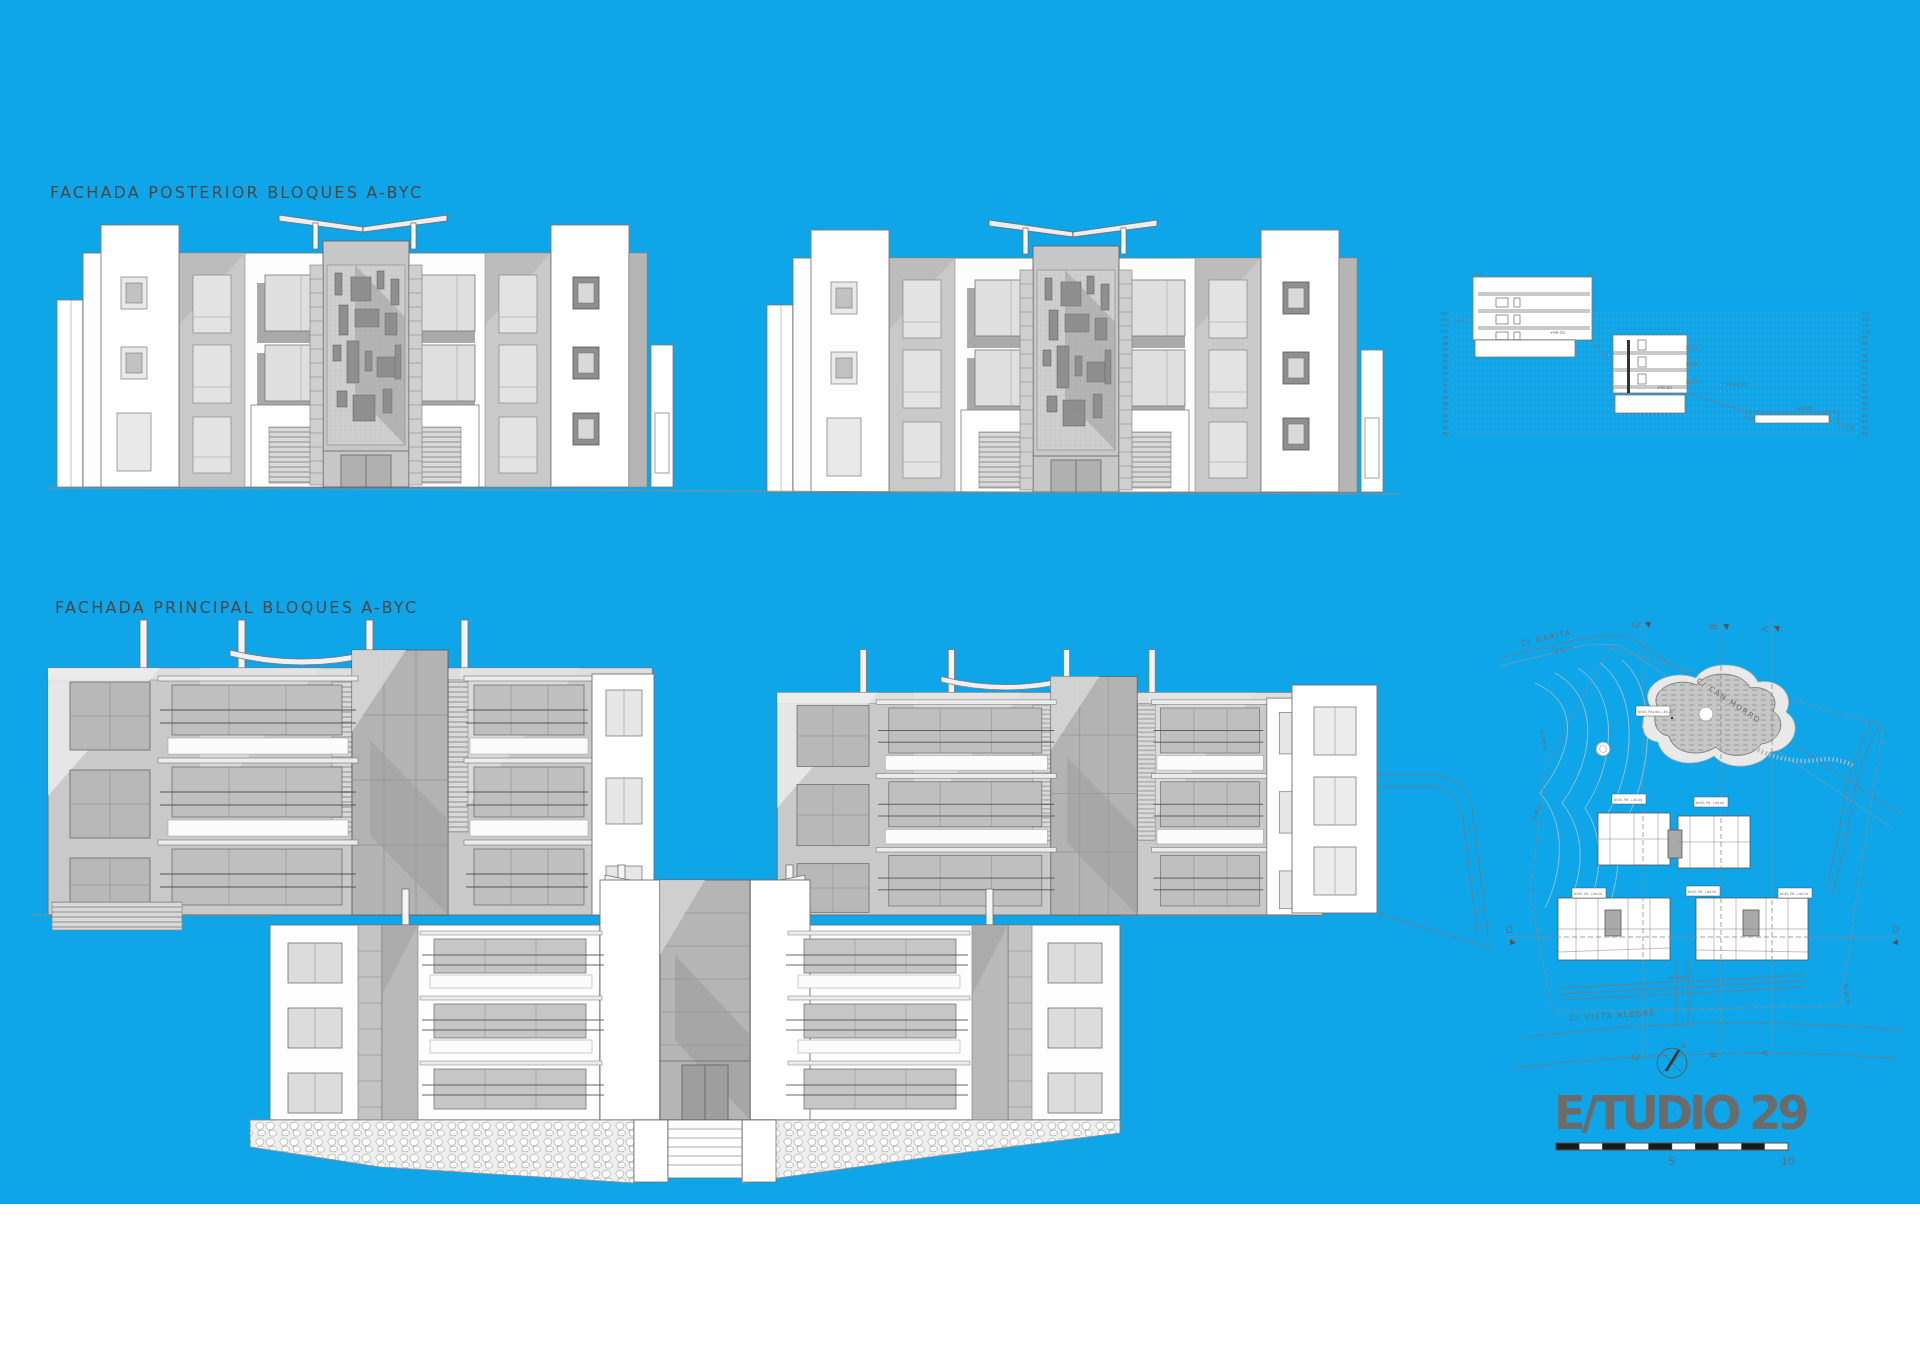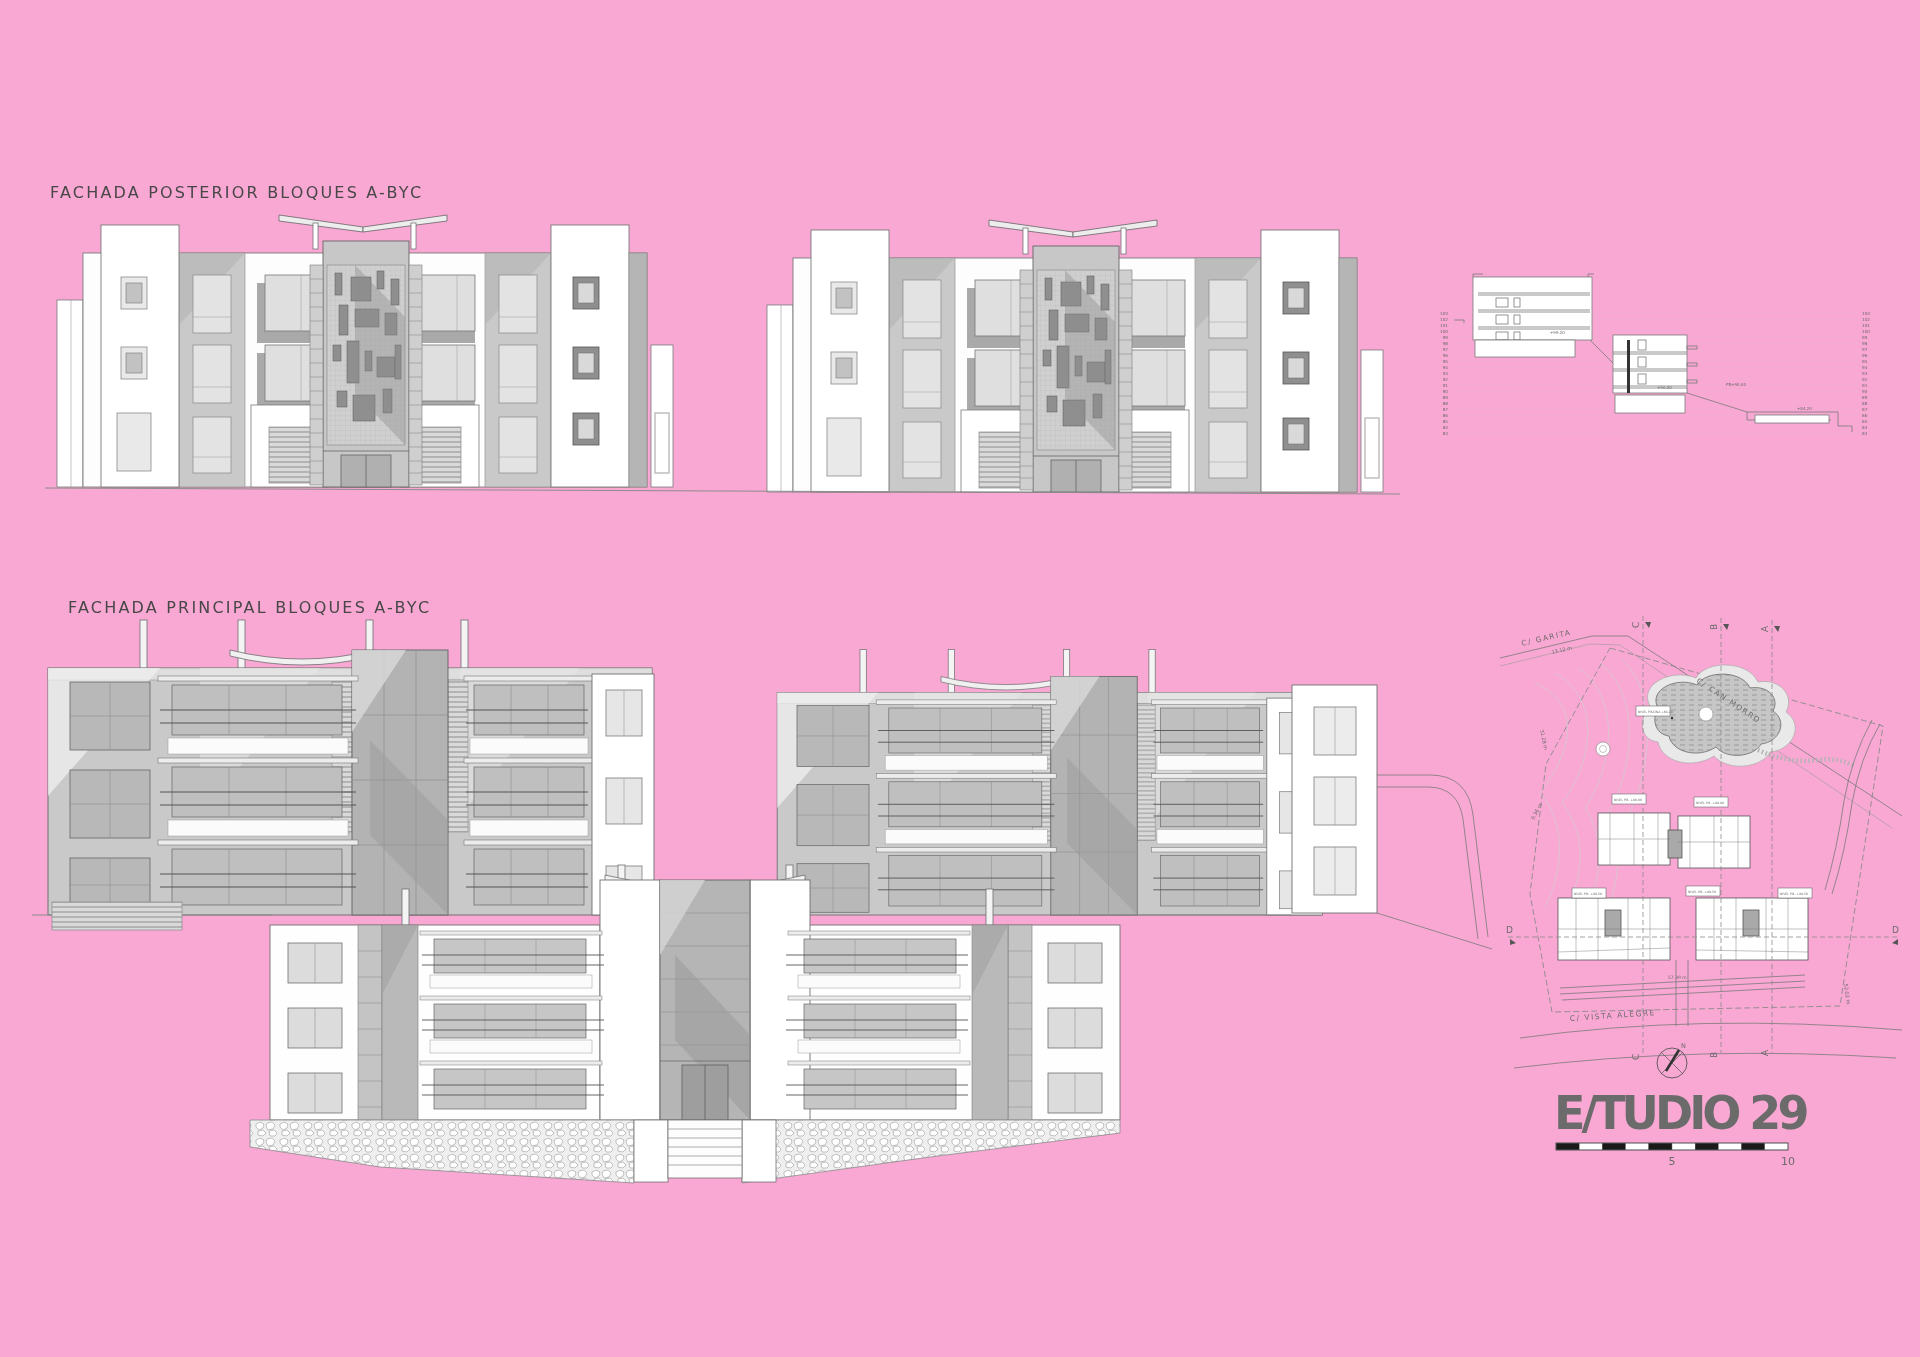--- a/index.html
+++ b/index.html
@@ -1,16 +1,16 @@
 <!DOCTYPE html>
 <html><head>
 <meta charset="utf-8">
 <style>
   html,body{margin:0;padding:0;background:#fff;}
-  #sheet{position:relative;width:1920px;height:1357px;background:#f9a8d4;overflow:hidden;
+  #sheet{position:relative;width:1920px;height:1204px;background:#0ea5e9;overflow:hidden;
          font-family:"DejaVu Sans",sans-serif;}
   .drawing-title{position:absolute;color:#474747;font-size:16px;letter-spacing:2.2px;
          font-weight:400;white-space:nowrap;}
   svg{position:absolute;overflow:visible;}
   svg text{font-family:"DejaVu Sans",sans-serif;fill:#6b6b6b;}
   .thin{stroke:#7a7a7a;stroke-width:.8;fill:none;}
 </style>
 </head>
 <body>
 
@@ -333,21 +333,21 @@
       <polygon points="512,255 890,255 890,268 700,292 512,318" fill="url(#rubble)" stroke="#8a8a8a" stroke-width=".8"></polygon>
       <rect x="404" y="255" width="34" height="62" fill="#ffffff" stroke="#707070" stroke-width=".8"></rect>
       <rect x="512" y="255" width="34" height="62" fill="#ffffff" stroke="#707070" stroke-width=".8"></rect>
       <rect x="438" y="255" width="74" height="58" fill="#fdfdfd" stroke="#707070" stroke-width=".8"></rect>
       <path d="M438,264 h74 M438,273 h74 M438,282 h74 M438,291 h74 M438,300 h74" stroke="#8a8a8a" stroke-width=".7" fill="none"></path>
     </g>
   </defs>
 </svg>
 
 <div class="drawing-title" style="left:50px;top:183px;">FACHADA POSTERIOR BLOQUES A-BYC</div>
-<div class="drawing-title" style="left:68px;top:598px;">FACHADA PRINCIPAL BLOQUES A-BYC</div>
+<div class="drawing-title" style="left:55px;top:598px;">FACHADA PRINCIPAL BLOQUES A-BYC</div>
 
 <svg style="left:40px;top:195px;" width="1370" height="315" viewBox="0 0 1370 315">
   <use href="#post-block" x="15" y="10"></use>
   <use href="#post-block" x="725" y="15"></use>
   <line x1="5" y1="293" x2="1360" y2="299" stroke="#8c8c8c" stroke-width="1"></line>
 </svg>
 
 <svg style="left:1440px;top:260px;" width="452" height="195" viewBox="0 0 452 195">
   <g id="section-levels">
         <line x1="12" y1="53" x2="418" y2="53" stroke="#c9c9c9" stroke-width=".4" stroke-dasharray="1 3"></line>

